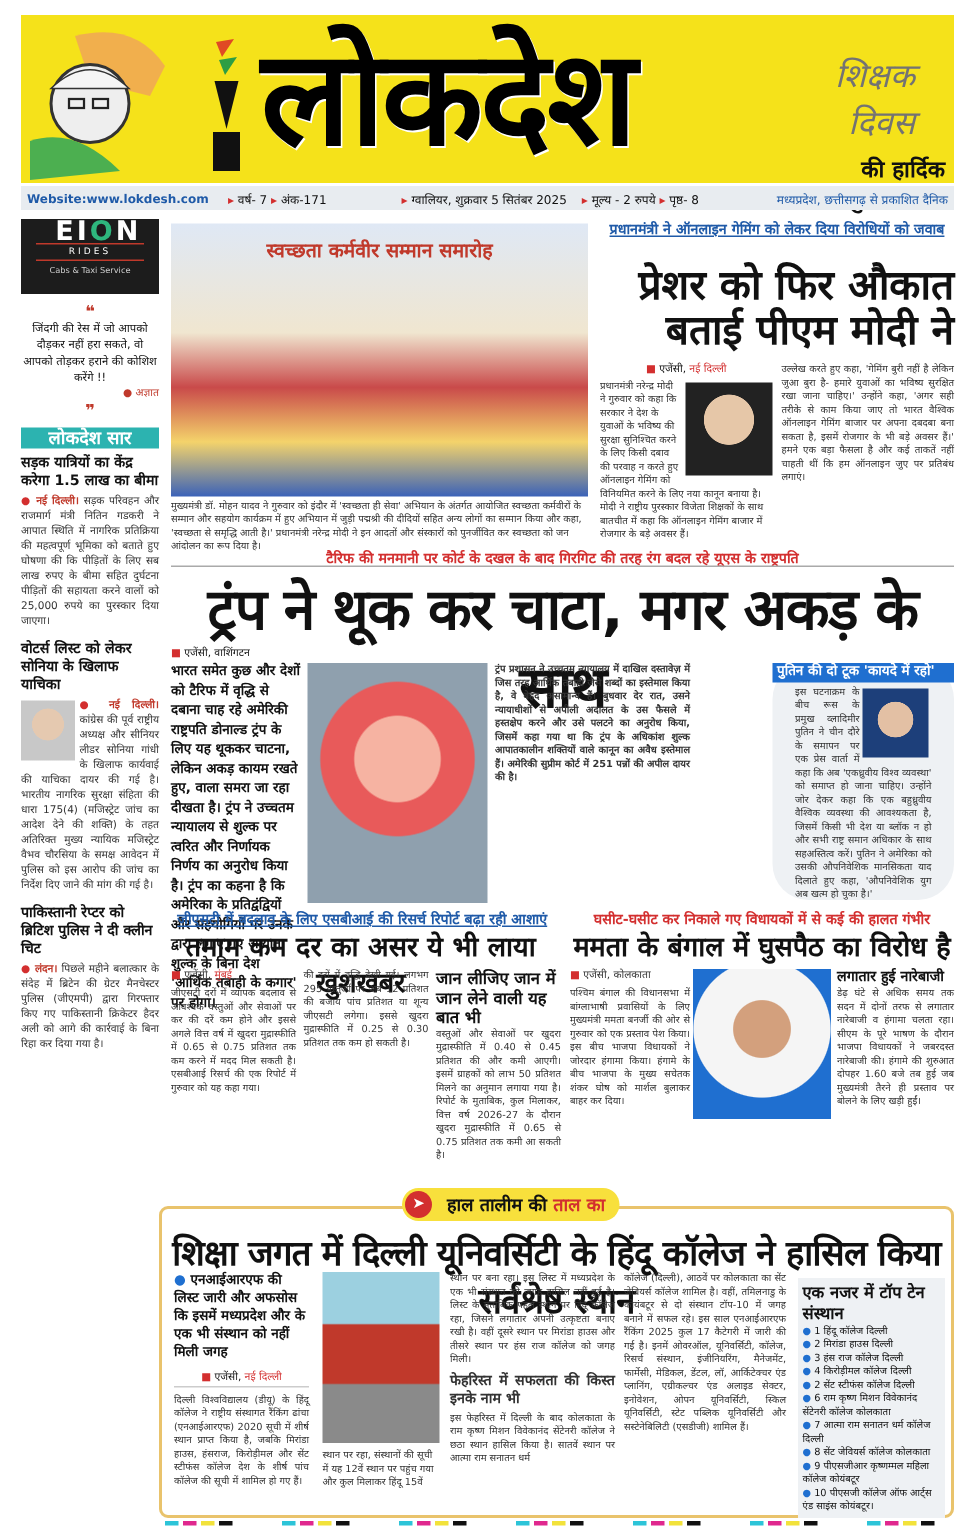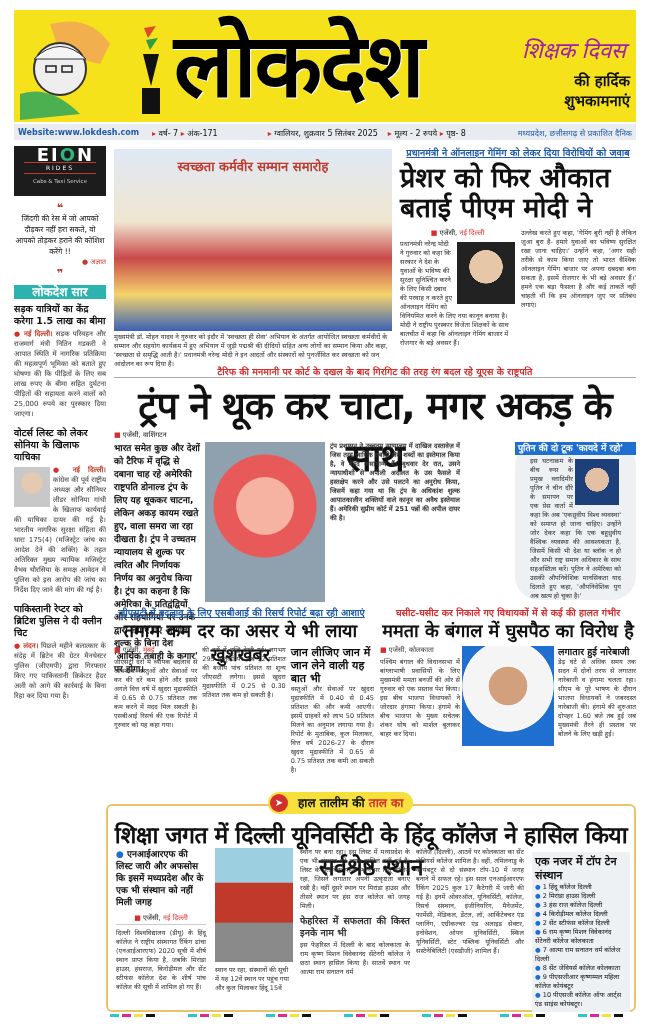--- a/index.html
+++ b/index.html
@@ -2,21 +2,21 @@
 <html><head>
 <meta charset="utf-8">
 <style>
   * { box-sizing: border-box; margin: 0; padding: 0; }
   body { width: 650px; height: 1024px; background: #fff; font-family: "DejaVu Sans", sans-serif; color: #111; overflow: hidden; position: relative; }
   .masthead { position: absolute; left: 14px; top: 10px; width: 622px; height: 112px; background: #f5e21a; }
   .mast-portrait { position: absolute; left: 6px; top: 4px; width: 120px; height: 106px; }
   .mast-pen { position: absolute; left: 120px; top: 14px; width: 34px; height: 92px; }
   .mast-title { position: absolute; left: 160px; top: -8px; font-family: "DejaVu Serif", serif; font-weight: 900; font-size: 88px; letter-spacing: -2px; color: #000; text-shadow: 1px 1px 0 #fff; }
   .mast-right { position: absolute; right: 6px; top: 2px; width: 110px; height: 108px; text-align: right; }
-  .mast-shikshak { font-family: Liberation Sans, sans-serif; color: #a21caf; font-size: 22px; font-style: italic; margin-top: 22px; margin-right: 4px; }
+  .mast-shikshak { font-family: Liberation Mono, monospace; color: #737373; font-size: 22px; font-style: italic; margin-top: 22px; margin-right: 20px; }
   .mast-greet1 { font-weight: bold; font-size: 15px; margin-top: 6px; }
   .mast-greet2 { font-weight: bold; font-size: 15px; }
   .infobar { position: absolute; left: 14px; top: 124px; width: 622px; height: 16px; background: #e8ecf0; font-size: 8px; display: flex; align-items: center; gap: 10px; padding: 0 4px; }
   .infobar .web { color: #1f5aa8; font-weight: bold; width: 124px; }
   .infobar .arrow { color: #d32f2f; }
   .infobar .region { color: #1f5aa8; margin-left: auto; }
 
   .col-left { position: absolute; left: 14px; top: 146px; width: 92px; font-size: 7px; line-height: 10px; }
   .eion { background: #1c1c1c; color: #fff; height: 50px; text-align: center; padding-top: 4px; }
   .eion .logo { font-size: 18px; font-weight: bold; letter-spacing: 2px; padding-left: 11px; }
@@ -34,21 +34,21 @@
 
   .sec-kicker { font-weight: bold; font-size: 9.5px; text-align: center; }
   .red { color: #d32f2f; }
   .blue { color: #1f5aa8; }
   .photo { background: #777; position: relative; overflow: hidden; }
   .caption { font-size: 6.5px; line-height: 9px; color: #333; margin-top: 2px; }
 
   .col-mid1 { position: absolute; left: 114px; top: 146px; width: 278px; }
   .swachh-photo { height: 182px; margin-top: 3px; background: linear-gradient(180deg,#dfe8f5 0%, #f0e6d0 40%, #c94a4a 60%, #f4d36b 80%, #3b62b8 100%); }
   .col-mid2 { position: absolute; left: 400px; top: 146px; width: 236px; }
-  .modi-head { font-family: "DejaVu Serif", serif; font-weight: bold; font-size: 27px; line-height: 30px; text-align: left; margin-top: 4px; }
+  .modi-head { font-family: "DejaVu Serif", serif; font-weight: bold; font-size: 27px; line-height: 30px; text-align: right; margin-top: 17px; }
   .modi-cols { display: flex; gap: 6px; margin-top: 6px; font-size: 6.5px; line-height: 9px; }
   .modi-cols > div { flex: 1; }
   .modi-photo { width: 58px; height: 62px; float: right; margin: 2px 0 2px 4px; background: radial-gradient(circle at 50% 40%, #e6c7a8 0 35%, #222 36%); }
 
   .trump-kicker { position: absolute; left: 114px; top: 365px; width: 522px; }
   .trump-head { position: absolute; left: 114px; top: 378px; width: 522px; font-weight: 700; font-size: 38px; text-align: center; font-family: "DejaVu Sans", sans-serif; letter-spacing: -1px; }
   .trump-left { position: absolute; left: 114px; top: 425px; width: 86px; font-size: 9px; font-weight: bold; line-height: 13px; }
   .trump-photo { position: absolute; left: 205px; top: 442px; width: 120px; height: 160px; background: radial-gradient(circle at 50% 40%, #f6b3a2 0 25%, #e85a5a 26% 45%, #8fa0ae 46%); }
   .trump-mid { position: absolute; left: 330px; top: 442px; width: 130px; font-size: 6.5px; line-height: 9px; font-weight: bold; }
   .putin-box { position: absolute; left: 515px; top: 442px; width: 121px; height: 158px; background: #eef1f4; font-size: 6.5px; line-height: 9px; border-radius: 24px; }

